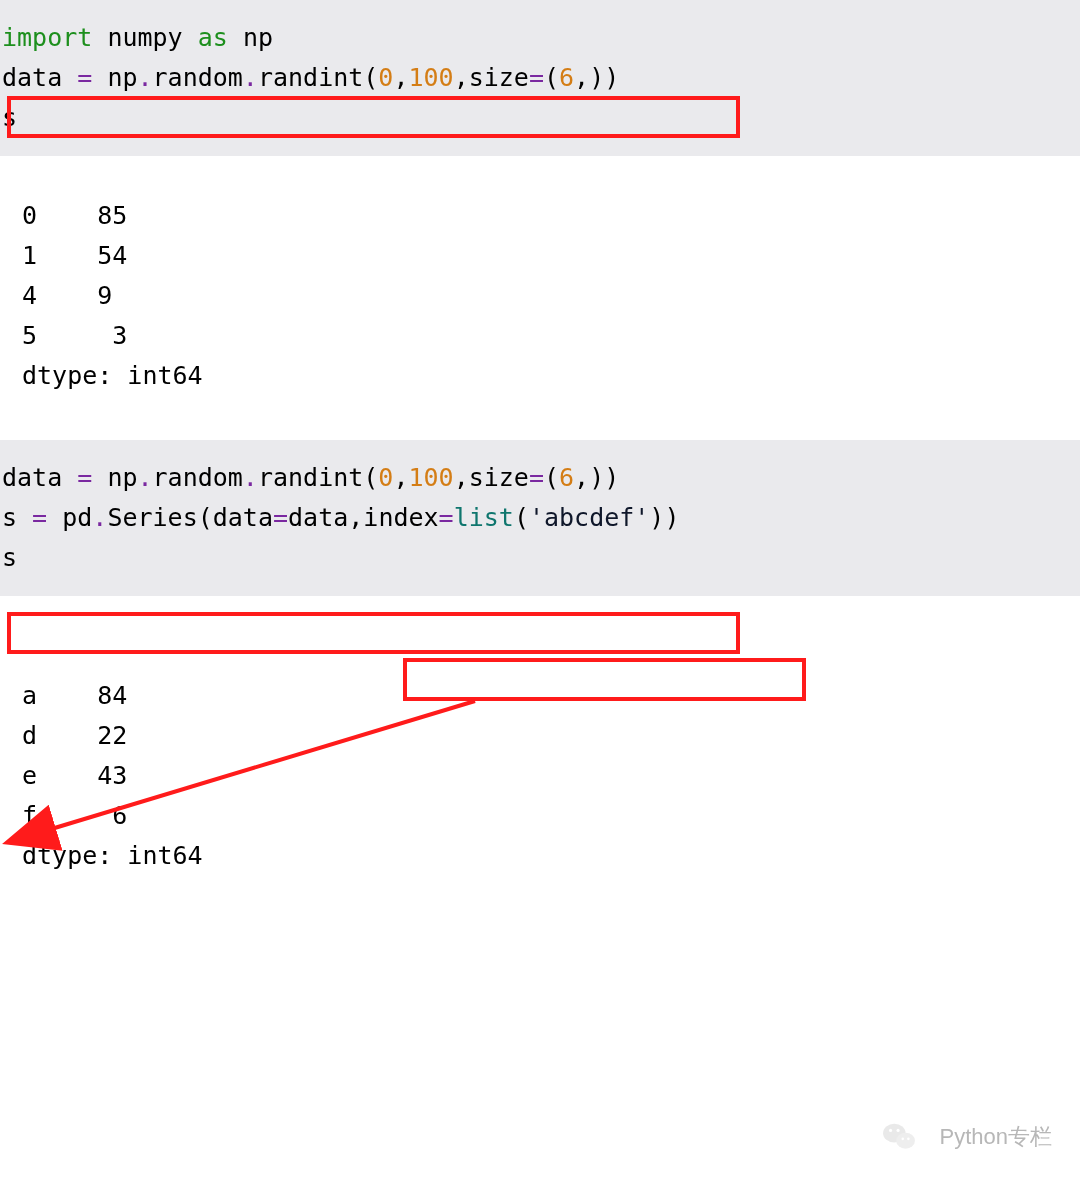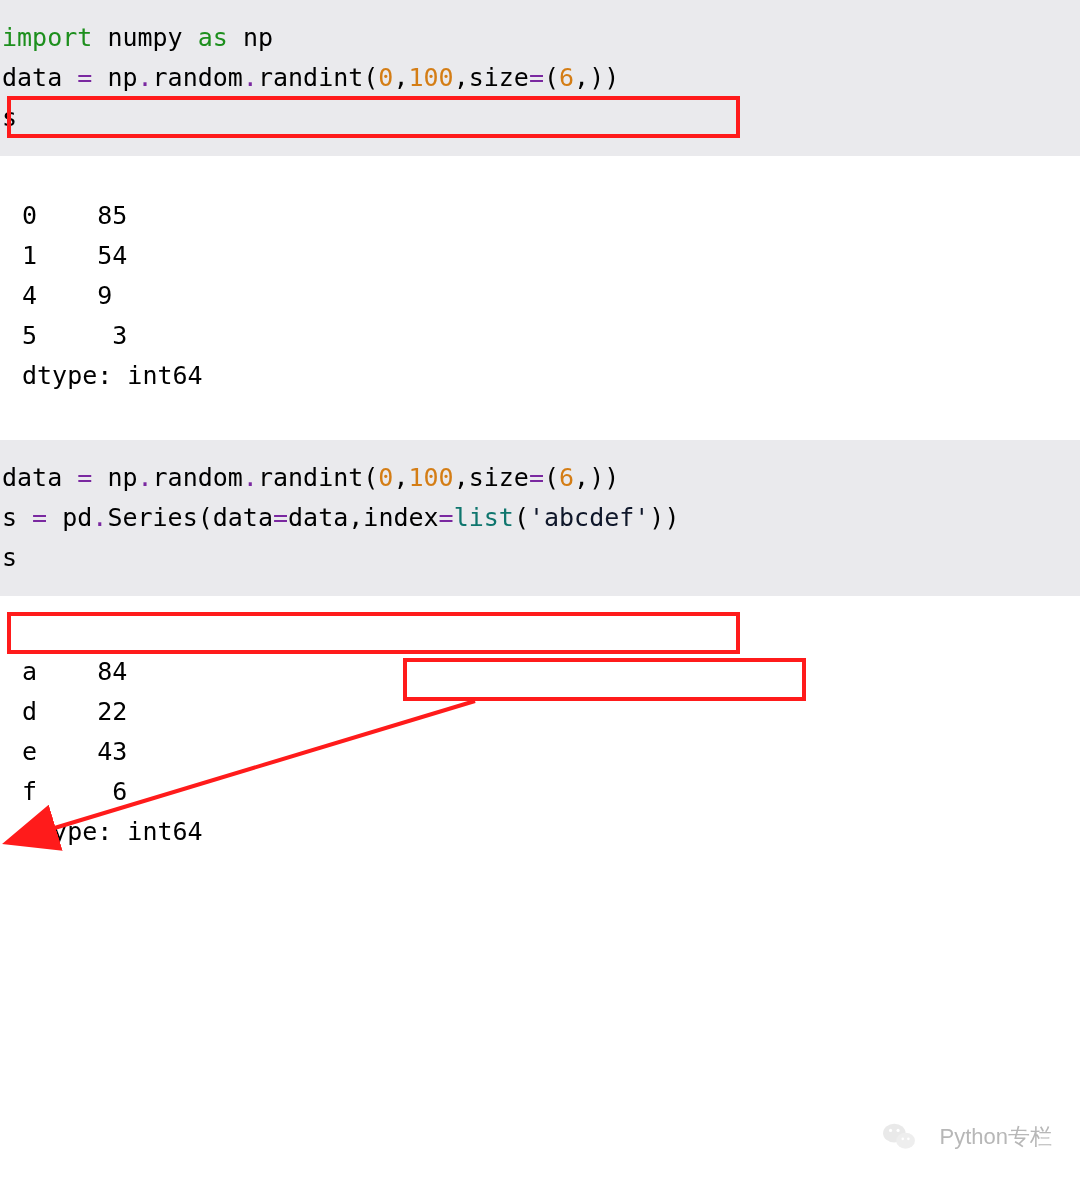--- a/index.html
+++ b/index.html
@@ -90,21 +90,21 @@
 <div style="height:26px;"></div>
 
 <div class="code-cell">
   <div class="code-line"><span>data </span><span class="op">=</span><span> np</span><span class="op">.</span><span>random</span><span class="op">.</span><span>randint</span><span>(</span><span class="num">0</span><span>,</span><span class="num">100</span><span>,</span><span>size</span><span class="op">=</span><span>(</span><span class="num">6</span><span>,</span><span>))</span></div>
 
   <div class="code-line"><span>s </span><span class="op">=</span><span> pd</span><span class="op">.</span><span>Series</span><span>(</span><span>data</span><span class="op">=</span><span>data</span><span>,</span><span>index</span><span class="op">=</span><span class="builtin">list</span><span>(</span><span class="str">'abcdef'</span><span>))</span></div>
 
   <div class="code-line"><span>s</span></div>
 </div>
 
-<div class="output-cell" style="padding-top:56px;">
+<div class="output-cell" style="padding-top:56px;margin-top:24px;">
   <div class="code-line"><span>a</span>    <span>84</span></div>
   <div class="code-line"><span>d</span>    <span>22</span></div>
   <div class="code-line"><span>e</span>    <span>43</span></div>
   <div class="code-line"><span>f</span>    <span> 6</span></div>
   <div class="code-line">dtype: int64</div>
 </div>
 
 <div class="hl-box" style="left:7px; top:96px; width:733px; height:42px;"></div>
 <div class="hl-box" style="left:7px; top:612px; width:733px; height:42px;"></div>
 <div class="hl-box" style="left:403px; top:658px; width:403px; height:43px;"></div>

